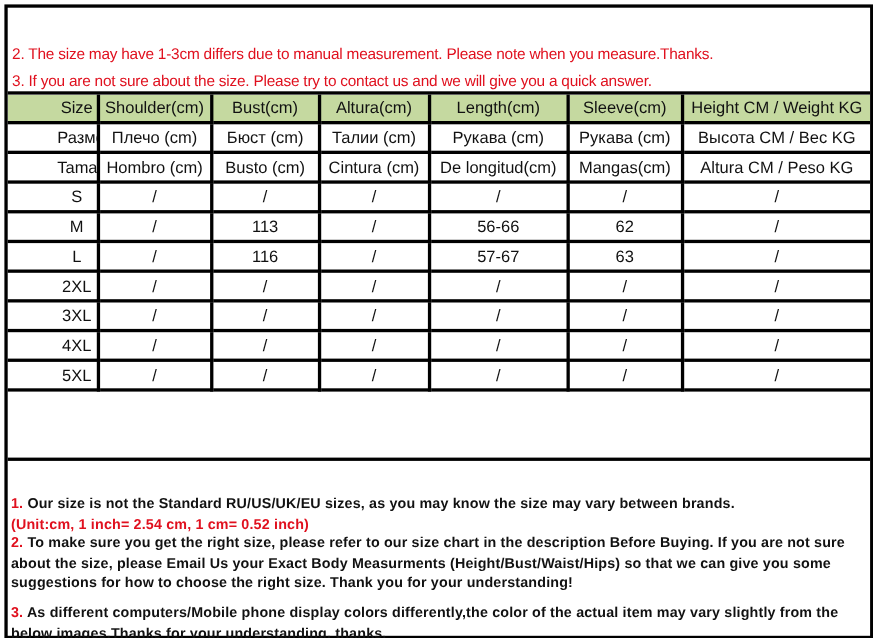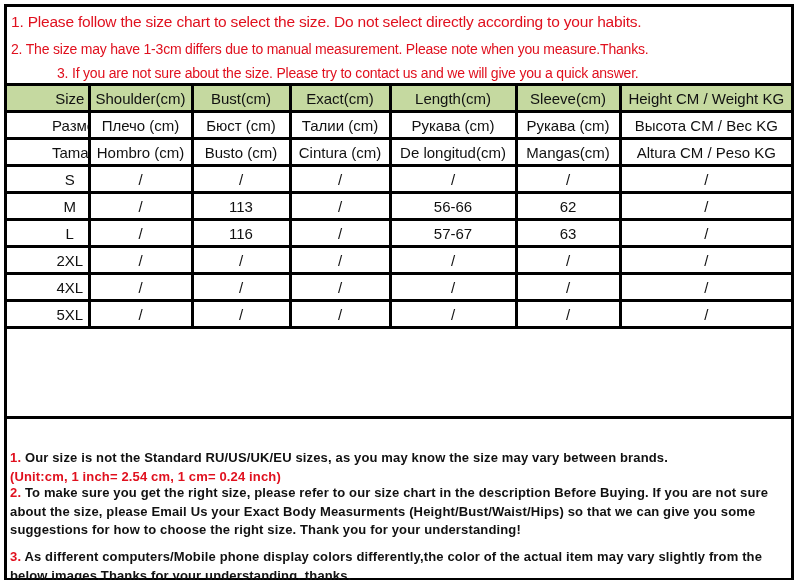--- a/index.html
+++ b/index.html
@@ -2,62 +2,61 @@
 <html><head>
 <meta charset="utf-8">
 <style>
   html, body { margin: 0; padding: 0; background: #ffffff; }
   body { width: 794px; height: 580px; position: relative; overflow: hidden; font-family: "Liberation Sans", sans-serif; }
   .frame { position: absolute; left: 4px; top: 4px; width: 784px; height: 571px; border: 3px solid #000; box-sizing: content-box; background: #fff; }
   .intro { position: absolute; left: 0; top: 0; width: 784px; height: 76px; border-bottom: 3px solid #000; color: #e0101e; }
   .intro .line { position: absolute; left: 4px; white-space: nowrap; letter-spacing: -0.2px; }
   .intro .l1 { top: 6px; font-size: 15.5px; }
   .intro .l2 { top: 34px; font-size: 14px; }
-  .intro .l3 { top: 58px; font-size: 14px; margin-left: 46px; }
+  .intro .l3 { top: 58px; font-size: 14px; }
   table.size { position: absolute; left: 0; top: 79px; border-collapse: collapse; table-layout: fixed; width: 784px; }
   table.size td { border: 3px solid #000; text-align: center; vertical-align: middle; font-size: 15px; color: #111; padding: 0; white-space: nowrap; overflow: hidden; height: 24px; }
   table.size tr:first-child td { border-top: none; }
   table.size td:first-child { border-left: none; padding-left: 45px; }
   table.size td:last-child { border-right: none; }
   table.size tr.hdr td { background: #c5d9a0; }
   .note { position: absolute; left: 0; top: 409px; width: 784px; height: 162px; border-top: 3px solid #000; }
   .note .title { position: absolute; left: 0; width: 784px; top: 6px; text-align: center; color: #cc0a14; font-family: "Liberation Serif", serif; font-size: 15.5px; font-weight: bold; letter-spacing: 0.5px; }
   .note p { position: absolute; left: 3px; margin: 0; font-size: 13px; font-weight: bold; line-height: 18.5px; color: #111; letter-spacing: 0.15px; width: 780px; }
   .note .num { color: #e0101e; }
   .note .unit { color: #e0101e; }
   .n1 { top: 30px; }
   .n2 { top: 65px; }
   .n3 { top: 129px; }
 </style>
 </head>
 <body>
 
 <div class="frame">
   <div class="intro">
-    <div class="line l1">1. Please follow the size chart to select the size. Do not select directly according to your habits.</div>
     <div class="line l2">2. The size may have 1-3cm differs due to manual measurement. Please note when you measure.Thanks.</div>
     <div class="line l3">3. If you are not sure about the size. Please try to contact us and we will give you a quick answer.</div>
   </div>
 
   <table class="size">
     <colgroup>
       <col style="width:82px">
         <col style="width:103px">
         <col style="width:98px">
         <col style="width:100px">
         <col style="width:126px">
         <col style="width:104px">
         <col style="width:171px">
     </colgroup>
     <tbody id="tbody">
       <tr class="hdr">
         <td>Size</td>
         <td>Shoulder(cm)</td>
         <td>Bust(cm)</td>
-        <td>Exact(cm)</td>
+        <td>Altura(cm)</td>
         <td>Length(cm)</td>
         <td>Sleeve(cm)</td>
         <td>Height CM / Weight KG</td>
       </tr>
       <tr>
         <td>Размеры</td>
         <td>Плечо (cm)</td>
         <td>Бюст (cm)</td>
         <td>Талии (cm)</td>
         <td>Рукава (cm)</td>
@@ -103,20 +102,29 @@
         <tr>
           <td>2XL</td>
           <td>/</td>
           <td>/</td>
           <td>/</td>
           <td>/</td>
           <td>/</td>
           <td>/</td>
         </tr>
         <tr>
+          <td>3XL</td>
+          <td>/</td>
+          <td>/</td>
+          <td>/</td>
+          <td>/</td>
+          <td>/</td>
+          <td>/</td>
+        </tr>
+        <tr>
           <td>4XL</td>
           <td>/</td>
           <td>/</td>
           <td>/</td>
           <td>/</td>
           <td>/</td>
           <td>/</td>
         </tr>
         <tr>
           <td>5XL</td>
@@ -124,17 +132,17 @@
           <td>/</td>
           <td>/</td>
           <td>/</td>
           <td>/</td>
           <td>/</td>
         </tr>
       </tbody>
   </table>
 
   <div class="note">
-    <p class="n1"><span class="num">1.</span><span> Our size is not the Standard RU/US/UK/EU sizes, as you may know the size may vary between brands.</span><br><span class="unit">(Unit:cm, 1 inch= 2.54 cm, 1 cm= 0.24 inch)</span></p>
+    <p class="n1"><span class="num">1.</span><span> Our size is not the Standard RU/US/UK/EU sizes, as you may know the size may vary between brands.</span><br><span class="unit">(Unit:cm, 1 inch= 2.54 cm, 1 cm= 0.52 inch)</span></p>
     <p class="n2"><span class="num">2.</span><span> To make sure you get the right size, please refer to our size chart in the description Before Buying. If you are not sure about the size, please Email Us your Exact Body Measurments (Height/Bust/Waist/Hips) so that we can give you some suggestions for how to choose the right size. Thank you for your understanding!</span></p>
     <p class="n3"><span class="num">3.</span><span> As different computers/Mobile phone display colors differently,the color of the actual item may vary slightly from the below images.Thanks for your understanding. thanks.</span></p>
   </div>
 </div>
 
 </body></html>

